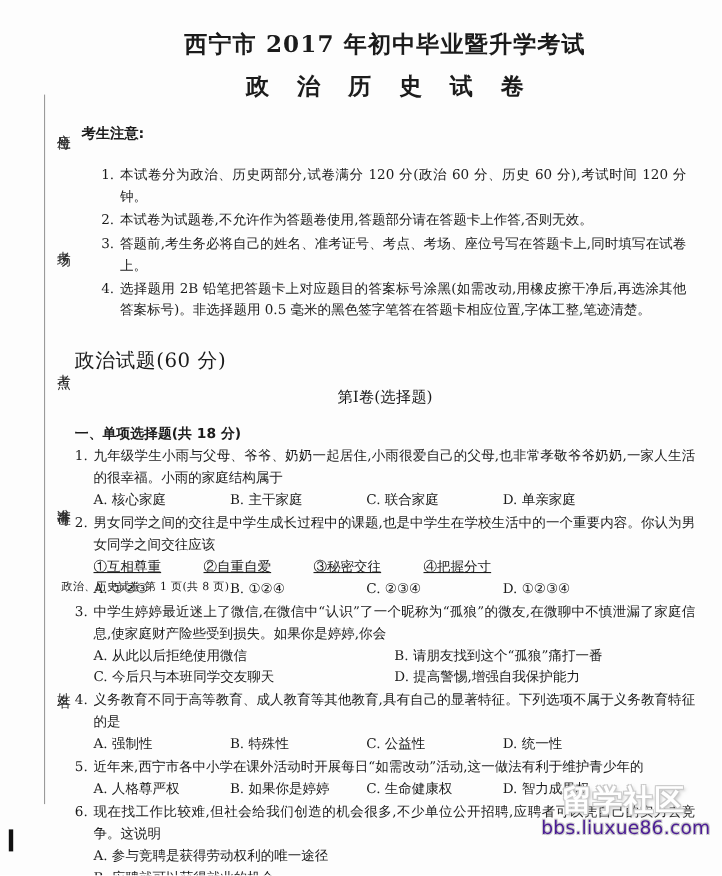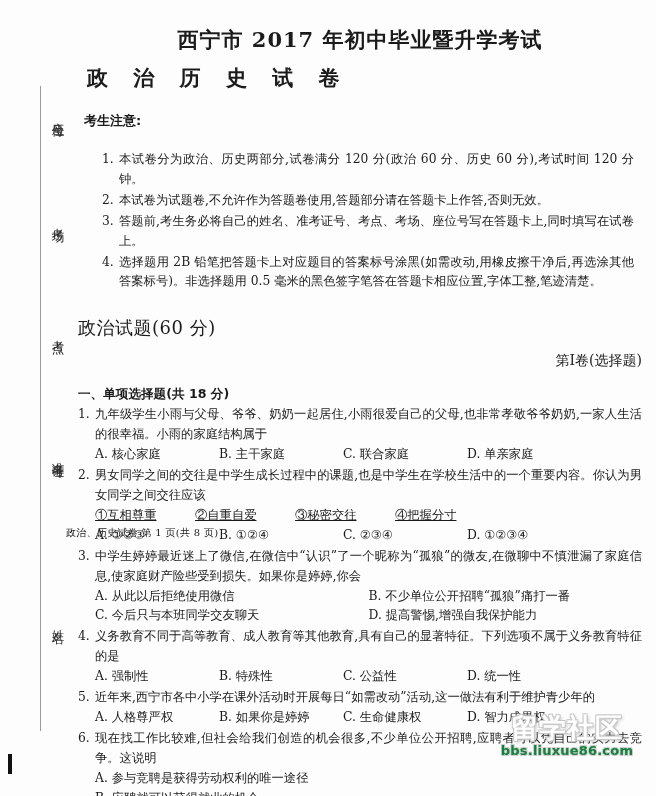--- a/index.html
+++ b/index.html
@@ -54,37 +54,38 @@
     left: 8px;
     top: 754px;
     width: 4px;
     height: 20px;
     background: #111;
   }
 
   
   #content {
     position: absolute;
-    left: 66px;
+    left: 56px;
     top: 0;
     width: 590px;
     height: 564px;
     padding: 0 14px 0 12px;
     box-sizing: border-box;
   }
 
   .doc-title {
     text-align: center;
     font-size: 21px;
     font-weight: bold;
     letter-spacing: 1px;
     margin: 26px 0 0 0;
     font-family: "DejaVu Serif", "Liberation Serif", serif;
   }
   .doc-subtitle {
+    text-align: center;
     font-size: 21px;
     font-weight: bold;
     letter-spacing: 9px;
     margin: 10px 0 0 0;
     padding-left: 9px;
   }
 
   .notice-heading {
     font-size: 13px;
     font-weight: bold;
@@ -110,21 +111,21 @@
     top: 0;
   }
 
   .section-title {
     text-align: left;
     font-size: 18px;
     margin: 24px 0 0 0;
     letter-spacing: 0.5px;
   }
   .paper-part {
-    text-align: right;
+    text-align: center;
     font-size: 14px;
     margin: 12px 0 0 0;
   }
 
   .group-heading {
     font-size: 12.6px;
     font-weight: bold;
     margin: 16px 0 2px 0;
     font-family: "DejaVu Sans", "Liberation Sans", sans-serif;
   }
@@ -193,23 +194,23 @@
     letter-spacing: 1px;
     color: #ffffff;
     font-family: "DejaVu Sans", "Liberation Sans", sans-serif;
     text-shadow:
       1px 1px 0 #c9c9c9, -1px -1px 0 #c9c9c9,
       1px -1px 0 #c9c9c9, -1px 1px 0 #c9c9c9,
       2px 2px 3px rgba(150,150,150,0.55);
     line-height: 1.05;
   }
   #watermark .wm-sub {
-    font-size: 13px;
-    font-weight: bold;
-    color: #15803d;
+    font-size: 17px;
+    font-weight: normal;
+    color: #4c1d95;
     font-family: "DejaVu Sans", "Liberation Sans", sans-serif;
     text-shadow:
       0.8px 0.8px 0 #cdcdcd, -0.8px -0.8px 0 #cdcdcd,
       0.8px -0.8px 0 #cdcdcd, -0.8px 0.8px 0 #cdcdcd;
     letter-spacing: 0.2px;
     margin-top: 1px;
   }
 </style>
 </head>
 <body>
@@ -290,21 +291,21 @@
         </div>
       </div>
 
       <div class="question">
         <div class="q-stem">
           <span class="num">3.</span>
           <span>中学生婷婷最近迷上了微信,在微信中“认识”了一个昵称为“孤狼”的微友,在微聊中不慎泄漏了家庭信息,使家庭财产险些受到损失。如果你是婷婷,你会</span>
         </div>
         <div class="opt-row cols2">
           <span class="opt">A. 从此以后拒绝使用微信</span>
-          <span class="opt">B. 不少单位公开招聘“孤狼”痛打一番</span>
+          <span class="opt">B. 请朋友找到这个“孤狼”痛打一番</span>
         </div>
         <div class="opt-row cols2">
           <span class="opt">C. 今后只与本班同学交友聊天</span>
           <span class="opt">D. 提高警惕,增强自我保护能力</span>
         </div>
       </div>
 
       <div class="question">
         <div class="q-stem">
           <span class="num">4.</span>

